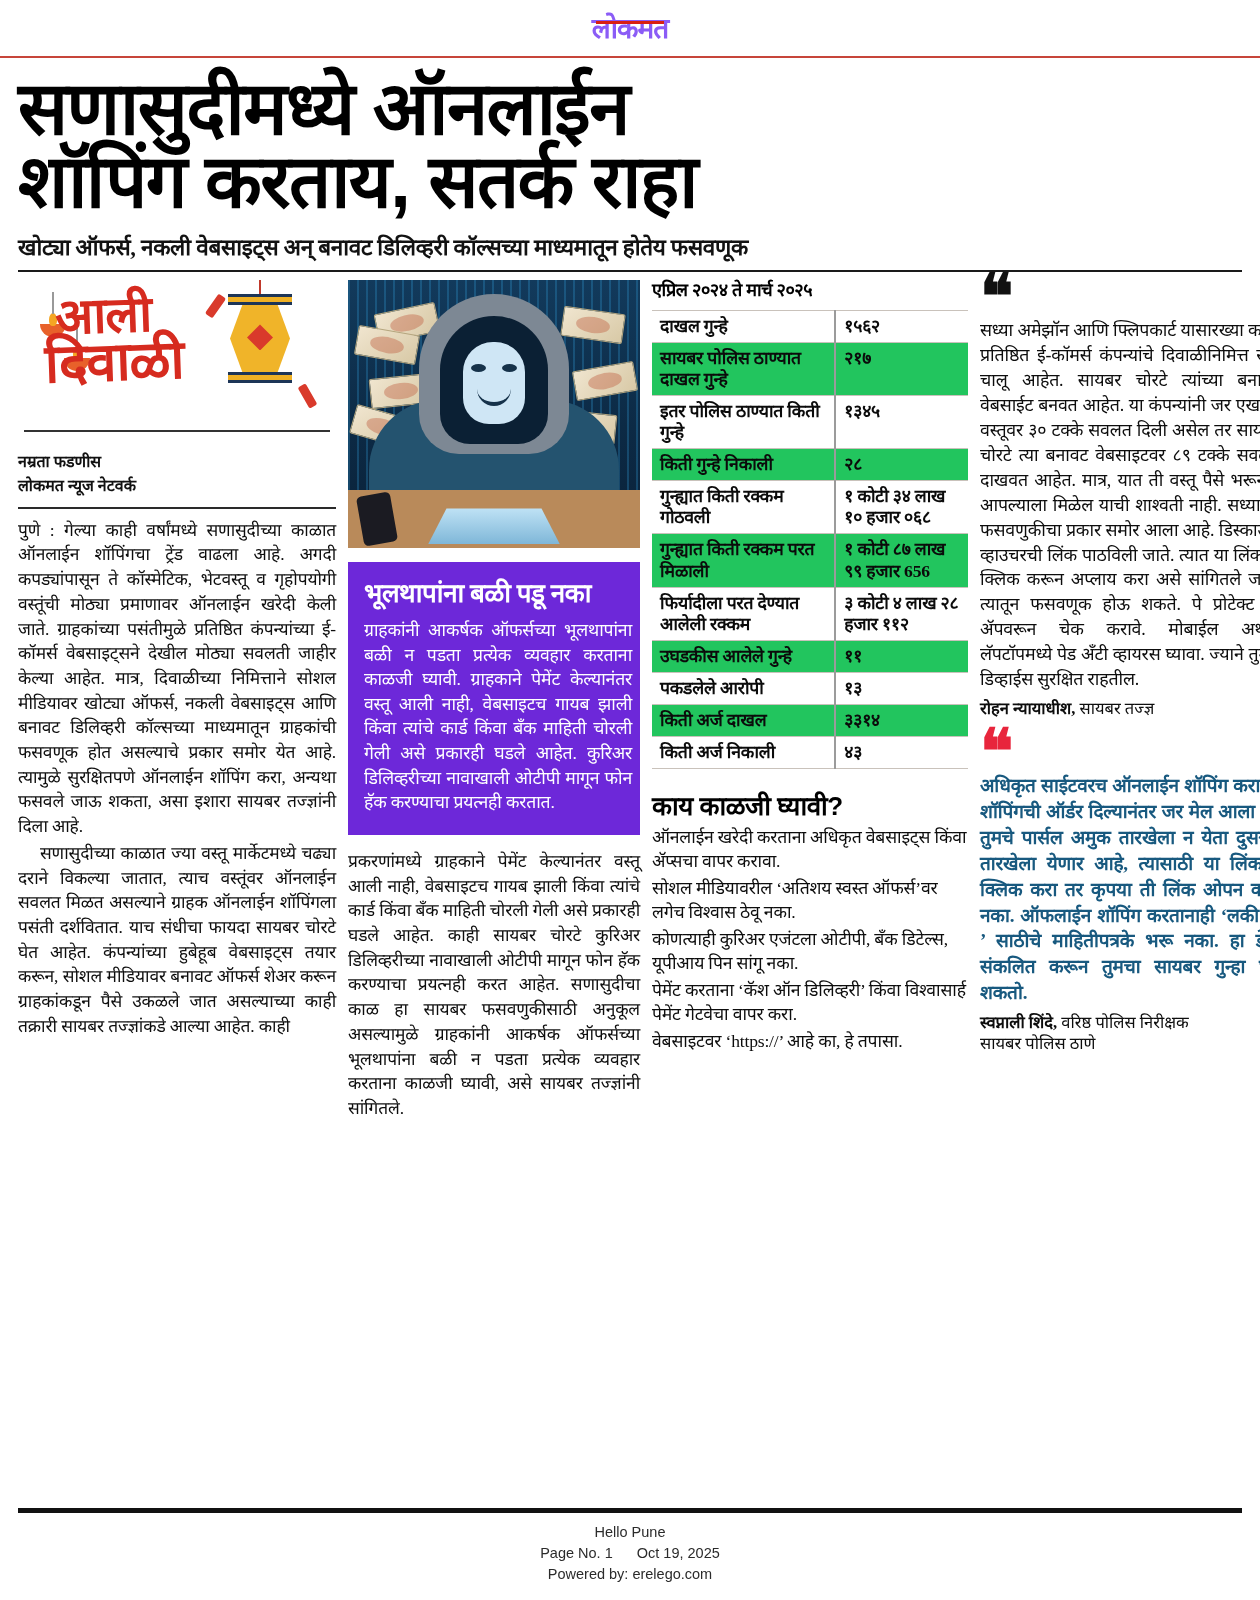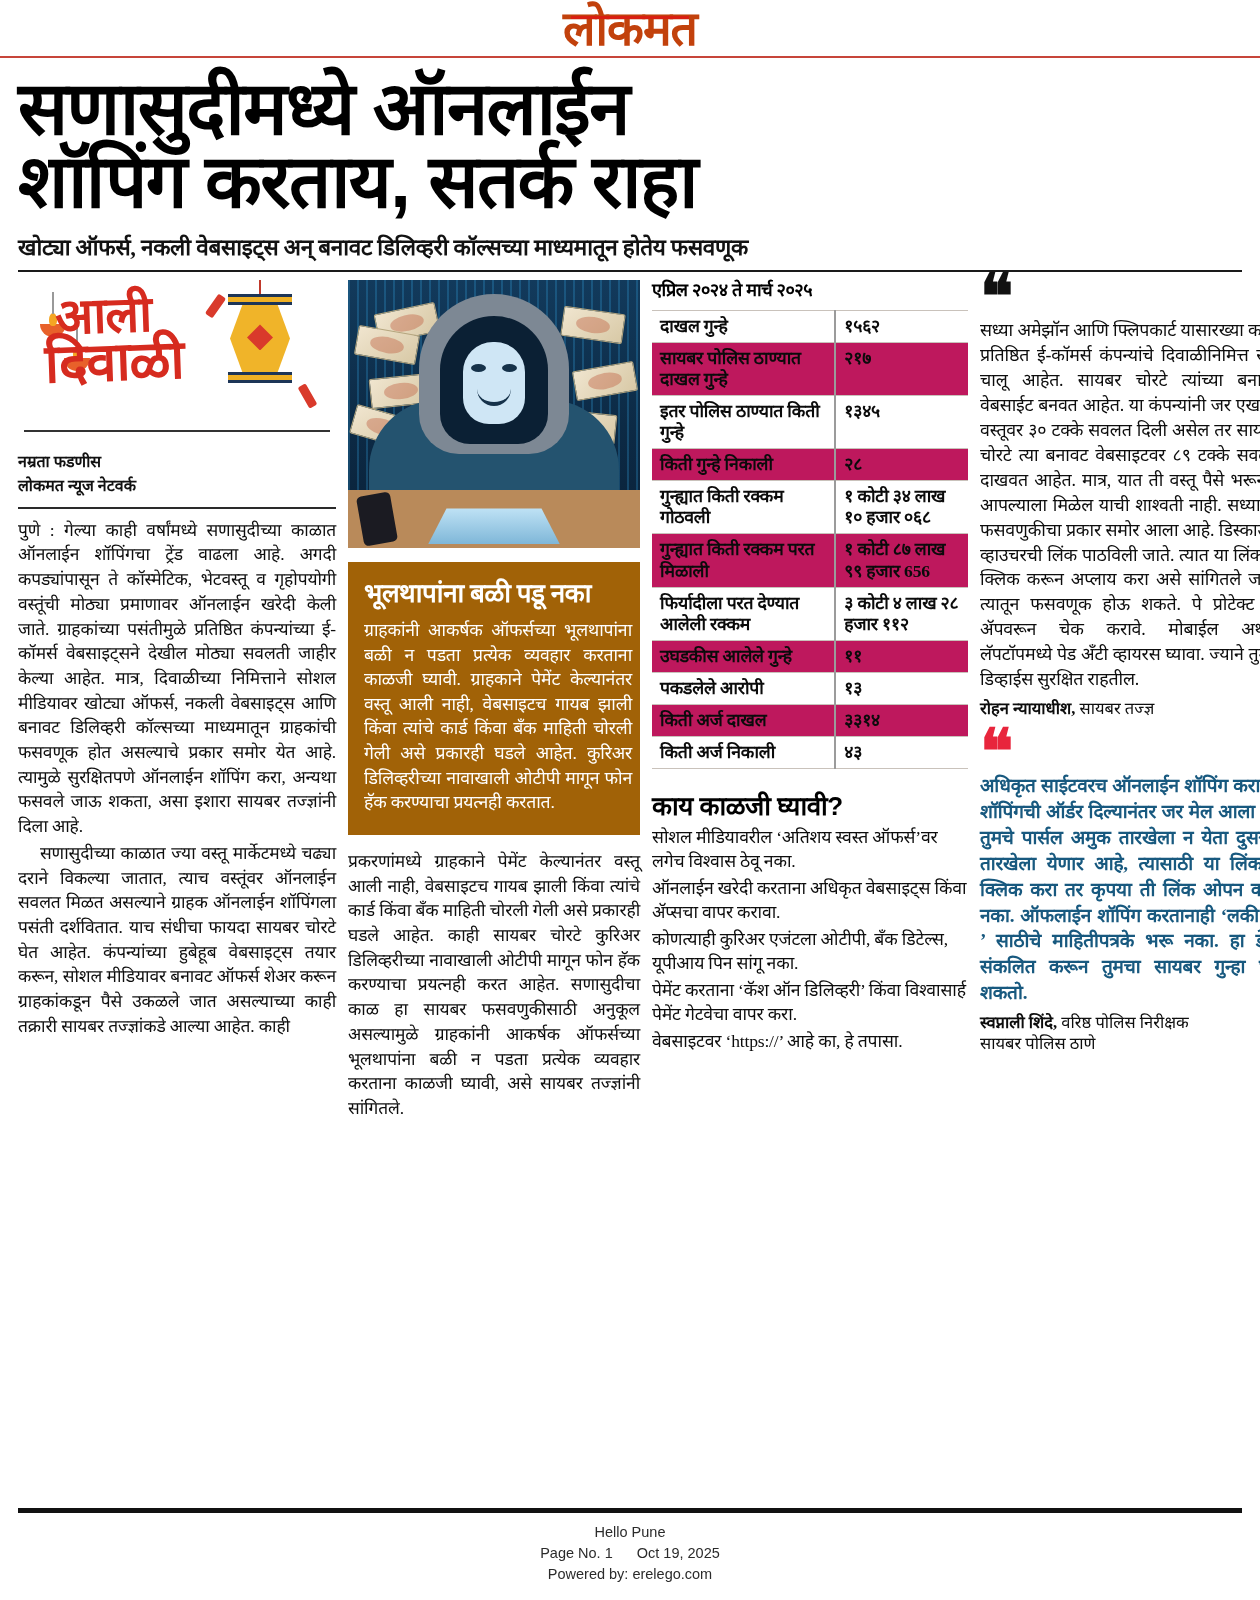--- a/index.html
+++ b/index.html
@@ -15,23 +15,23 @@
   
   .masthead {
     height: 52px;
     display: flex;
     align-items: center;
     justify-content: center;
     padding-top: 6px;
   }
   .masthead-logo {
     font-family: "Liberation Serif", "DejaVu Serif", serif;
-    font-size: 48px;
-    font-weight: bold;
-    color: #c2410c;
+    font-size: 28px;
+    font-weight: bold;
+    color: #8b5cf6;
     letter-spacing: -1px;
     line-height: 1;
     position: relative;
   }
   .masthead-logo::after {
     content: "";
     position: absolute;
     left: 6%; right: 6%;
     top: 22%;
     height: 3px;
@@ -266,21 +266,21 @@
   .note.n1 { left: 28px; top: 28px; transform: rotate(-12deg); }
   .note.n2 { left: 8px;  top: 50px; transform: rotate(10deg); }
   .note.n3 { left: 22px; top: 96px; transform: rotate(-6deg); }
   .note.n4 { left: 4px;  top: 132px; transform: rotate(16deg); }
   .note.n5 { right: 16px; top: 30px; transform: rotate(8deg); }
   .note.n6 { right: 4px;  top: 86px; transform: rotate(-10deg); }
   .note.n7 { right: 24px; top: 132px; transform: rotate(6deg); }
 
   .bluebox {
     margin-top: 14px;
-    background: #a16207;
+    background: #6d28d9;
     color: #fff;
     padding: 18px 8px 20px 16px;
   }
   .bluebox h3 {
     font-family: "Liberation Serif", "DejaVu Serif", serif;
     font-size: 26px;
     font-weight: bold;
     line-height: 1.1;
     margin-bottom: 9px;
     letter-spacing: -0.4px;
@@ -313,21 +313,21 @@
     font-size: 17.6px;
     font-weight: bold;
     line-height: 1.2;
     color: #0b0b0b;
     vertical-align: top;
     border-bottom: 1px solid #c9c2bb;
     letter-spacing: -0.2px;
   }
   table.stats td.k { width: 58%; }
   table.stats td.v { width: 42%; border-left: 2px solid #9b9b9b; }
-  table.stats tr.alt td { background: #be185d; }
+  table.stats tr.alt td { background: #22c55e; }
   table.stats tr:first-child td { border-top: 1px solid #c9c2bb; }
 
   .care-title {
     margin-top: 18px;
     font-family: "Liberation Sans", "DejaVu Sans", sans-serif;
     font-weight: bold;
     font-size: 26px;
     letter-spacing: -0.5px;
     color: #000;
     margin-bottom: 3px;
@@ -526,22 +526,22 @@
           </tr>
           <tr>
             <td class="k">किती अर्ज निकाली</td>
             <td class="v">४३</td>
           </tr>
         </tbody>
       </table>
 
       <div class="care-title">काय काळजी घ्यावी?</div>
       <div class="care-list">
+        <p>ऑनलाईन खरेदी करताना अधिकृत वेबसाइट्स किंवा ॲप्सचा वापर करावा.</p>
         <p>सोशल मीडियावरील ‘अतिशय स्वस्त ऑफर्स’वर लगेच विश्वास ठेवू नका.</p>
-        <p>ऑनलाईन खरेदी करताना अधिकृत वेबसाइट्स किंवा ॲप्सचा वापर करावा.</p>
         <p>कोणत्याही कुरिअर एजंटला ओटीपी, बँक डिटेल्स, यूपीआय पिन सांगू नका.</p>
         <p>पेमेंट करताना ‘कॅश ऑन डिलिव्हरी’ किंवा विश्वासार्ह पेमेंट गेटवेचा वापर करा.</p>
         <p>वेबसाइटवर ‘https://’ आहे का, हे तपासा.</p>
       </div>
     </div>
 
     <div class="col">
       <div class="q-block">
         <span class="qmark black">❝</span>
         <div class="quote-text">सध्या अमेझॉन आणि फ्लिपकार्ट यासारख्या काही प्रतिष्ठित ई-कॉमर्स कंपन्यांचे दिवाळीनिमित्त सेल चालू आहेत. सायबर चोरटे त्यांच्या बनावट वेबसाईट बनवत आहेत. या कंपन्यांनी जर एखाद्या वस्तूवर ३० टक्के सवलत दिली असेल तर सायबर चोरटे  त्या बनावट वेबसाइटवर ८९ टक्के सवलत दाखवत आहेत. मात्र, यात ती वस्तू पैसे भरूनही आपल्याला मिळेल याची शाश्वती नाही. सध्या हा फसवणुकीचा प्रकार समोर आला आहे. डिस्काऊंट व्हाउचरची लिंक पाठविली जाते. त्यात या लिंकवर क्लिक करून अप्लाय करा असे सांगितले जाते. त्यातून फसवणूक होऊ शकते.  पे प्रोटेक्ट या ॲपवरून चेक करावे. मोबाईल अथवा लॅपटॉपमध्ये पेड अँटी व्हायरस घ्यावा. ज्याने तुमचे डिव्हाईस सुरक्षित राहतील.</div>

